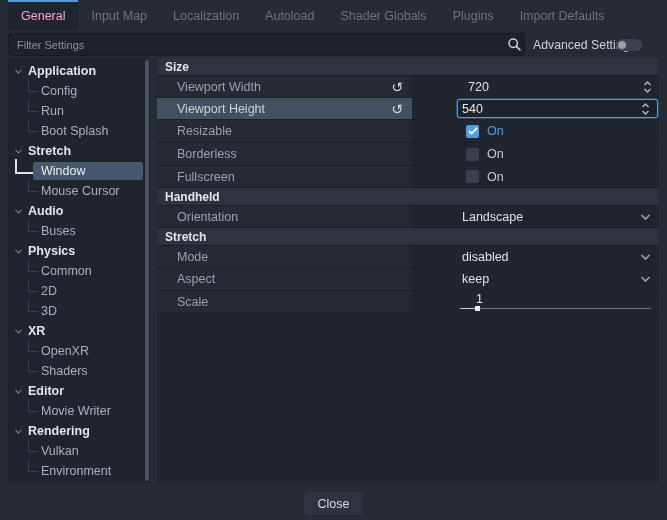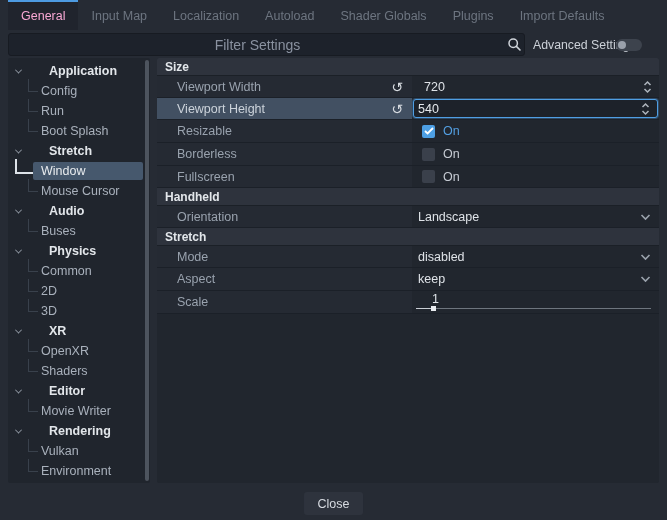--- a/index.html
+++ b/index.html
@@ -18,39 +18,38 @@
   }
   .tab.active {
     background:#20242d; border-top:2px solid #4d9be2; color:#f9a8d4;
   }
 
   
   .filterbar { position:absolute; left:8px; top:33px; right:8px; height:24px; }
   .filter-input {
     position:absolute; left:0; top:0; width:517px; height:23px;
     background:#1d222b; border:1px solid #171b22; border-radius:3px;
-    color:#eab308; font-size:14px; padding:0 26px 0 8px; outline:none;
+    color:#eab308; font-size:11px; padding:0 26px 0 8px; outline:none;
     font-family:"Liberation Sans","DejaVu Sans",sans-serif;
-    text-align:center;
   }
   .filter-input::placeholder { color:#8a92a0; opacity:1; }
   .search-ic { position:absolute; left:499px; top:4px; width:15px; height:15px; }
   .adv-label { position:absolute; left:525px; top:0; height:24px; line-height:24px; color:#ccd1d8; font-size:12.3px; }
   .toggle { position:absolute; left:608px; top:6px; width:26px; height:12px; border-radius:6px; background:#3d434d; }
   .toggle .knob { position:absolute; left:2px; top:2px; width:8px; height:8px; border-radius:50%; background:#9aa1ab; }
 
   
   .sidebar {
     position:absolute; left:8px; top:58px; width:142px; height:425px;
     background:#20252d; border-radius:2px; padding-top:3px; overflow:hidden;
   }
   .scroll-thumb { position:absolute; right:1px; top:2px; bottom:2px; width:4px; background:#4d545e; border-radius:2px; }
   .tree-item { position:relative; height:20px; display:flex; align-items:center; color:#a9b1bc; }
   .tree-item .ti-label { position:relative; z-index:1; white-space:nowrap; }
-  .tree-item.header { padding-left:8px; color:#e2e6ea; font-weight:bold;gap:21px; }
+  .tree-item.header { padding-left:8px; color:#e2e6ea; font-weight:bold; }
   .tree-item.child  { padding-left:33px;text-align:center; }
   .tree-item.child::before {
     content:""; position:absolute; left:20px; top:-2px; width:9px; height:12px;
     border-left:1px solid #39414c; border-bottom:1px solid #39414c;
   }
   .tree-item.selected::before {
     left:7px; width:16px; height:13px; top:-2px;
     border-left:2px solid #dde2e8; border-bottom:2px solid #dde2e8;
   }
   .tree-item.selected .ti-label { color:#e9ecef; }
@@ -64,21 +63,21 @@
   .main {
     position:absolute; left:157px; top:58px; width:502px; height:425px;
     background:#21262e; border-radius:2px; overflow:hidden;
     display:flex; flex-direction:column;
   }
   .sec-header {
     height:18px; flex:none; background:#2e333d; border-bottom:1px solid #1b2027;
     display:flex; align-items:center; padding-left:8px;
     color:#e3e7eb; font-weight:bold; font-size:12px;
   }
-  .prow { display:flex; flex:none; border-bottom:1px solid #1b2028; }
+  .prow { display:flex; flex:none; border-bottom:1px solid #1b2028;gap:44px; }
   .h22 { height:22px; } .h23 { height:23px; }
   .cell-label {
     width:255px; flex:none; background:#252a33; position:relative;
     display:flex; align-items:center; padding-left:20px; color:#99a2ae;
   }
   .cell-value {
     flex:1; background:#21262e; position:relative;
     display:flex; align-items:center; padding-left:6px; color:#dfe3e8;
   }
   .cell-label.hl-row { background:#425062; color:#ccd3db; }

